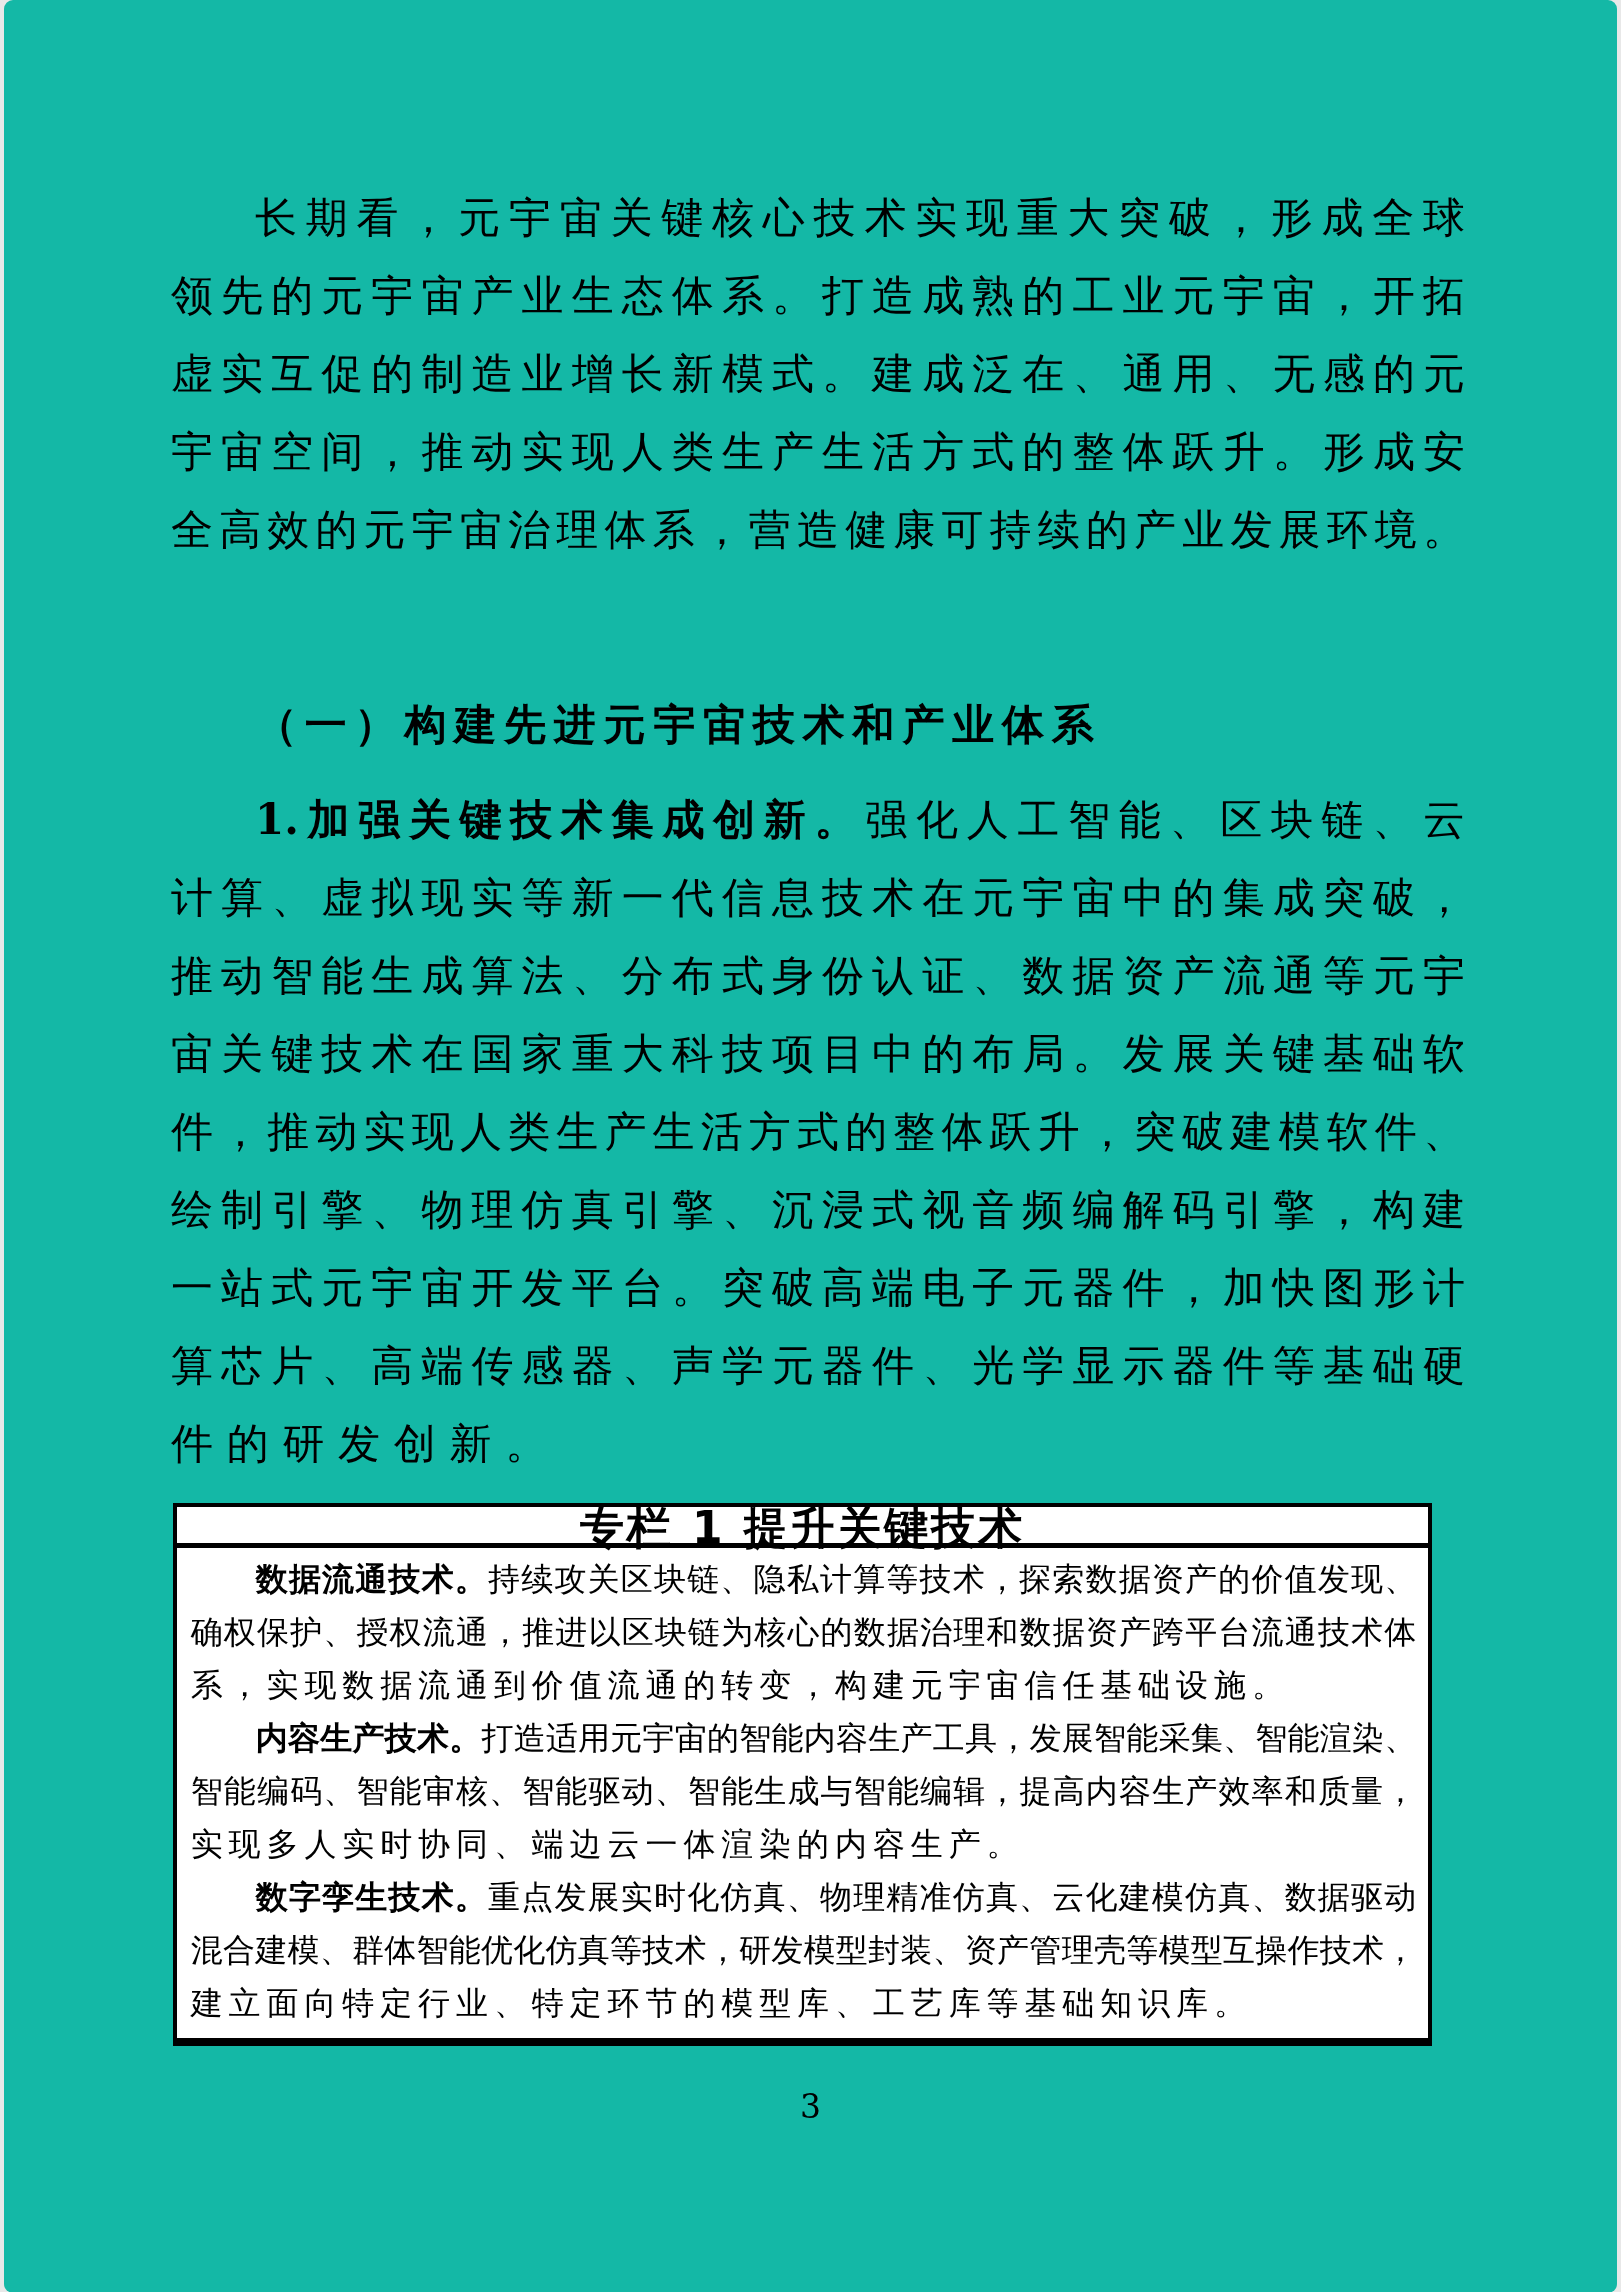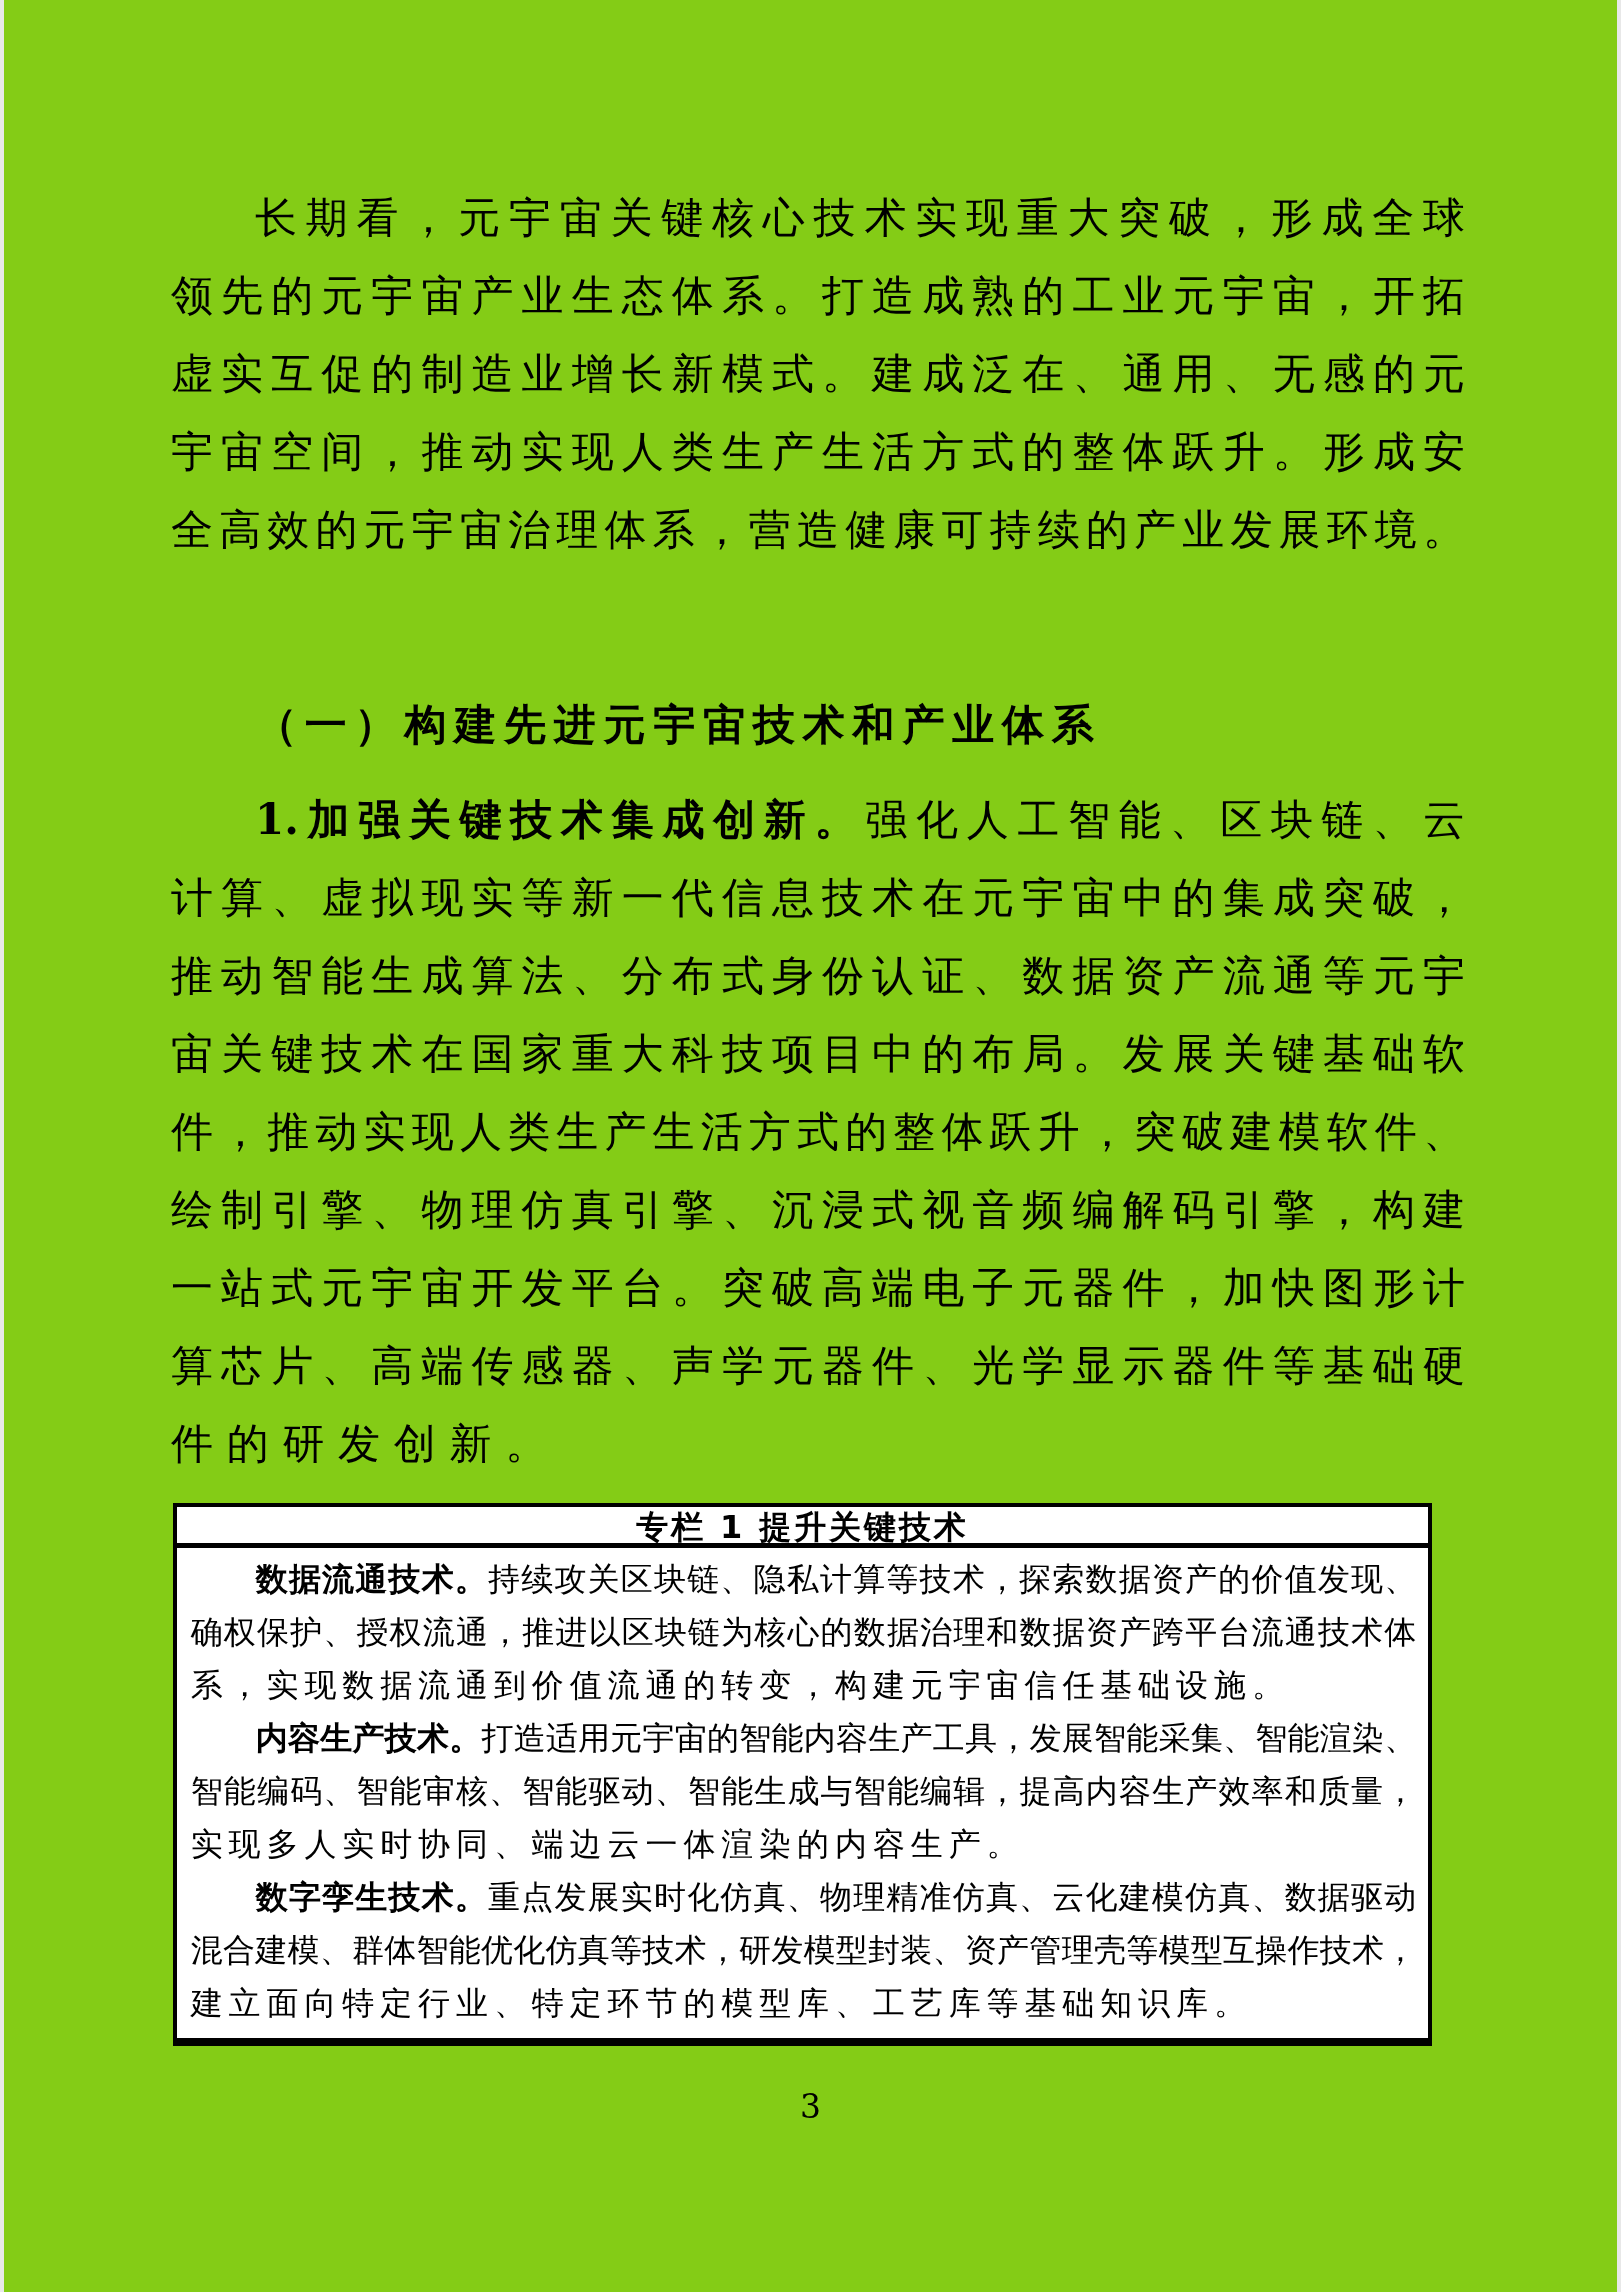--- a/index.html
+++ b/index.html
@@ -2,24 +2,25 @@
 <html><head>
 <meta charset="utf-8">
 <style>
   * { margin: 0; padding: 0; box-sizing: border-box; }
   html, body { background: #e8e8e8; }
   .page {
     position: relative;
     width: 1613px;
     height: 2293px;
     margin: 0 auto;
-    background: #84cc16;
+    background: #14b8a6;
     color: #000000;
     font-family: "DejaVu Serif", "Liberation Serif", serif;
     overflow: hidden;
+    border-radius: 9px;
   }
 
   
   .block { position: absolute; left: 167px; width: 1294px; }
   .line {
     height: 78px;
     line-height: 78px;
     font-size: 42px;
     white-space: nowrap;
     text-align: justify;
@@ -55,21 +56,21 @@
     height: 543px;
     border: 4.9px solid #000000;
     border-bottom-width: 8.8px;
     background: #ffffff;
   }
   .box-header {
     height: 41px;
     line-height: 41px;
     border-bottom: 5.9px solid #000000;
     text-align: center;
-    font-size: 32px;
+    font-size: 44px;
     font-weight: bold;
     font-family: "DejaVu Sans", "Liberation Sans", sans-serif;
     letter-spacing: 2.9px;
   }
   .box-body { padding: 4.9px 11.8px 0 13.7px; }
   .box-line {
     height: 53px;
     line-height: 53px;
     font-size: 32px;
     white-space: nowrap;

